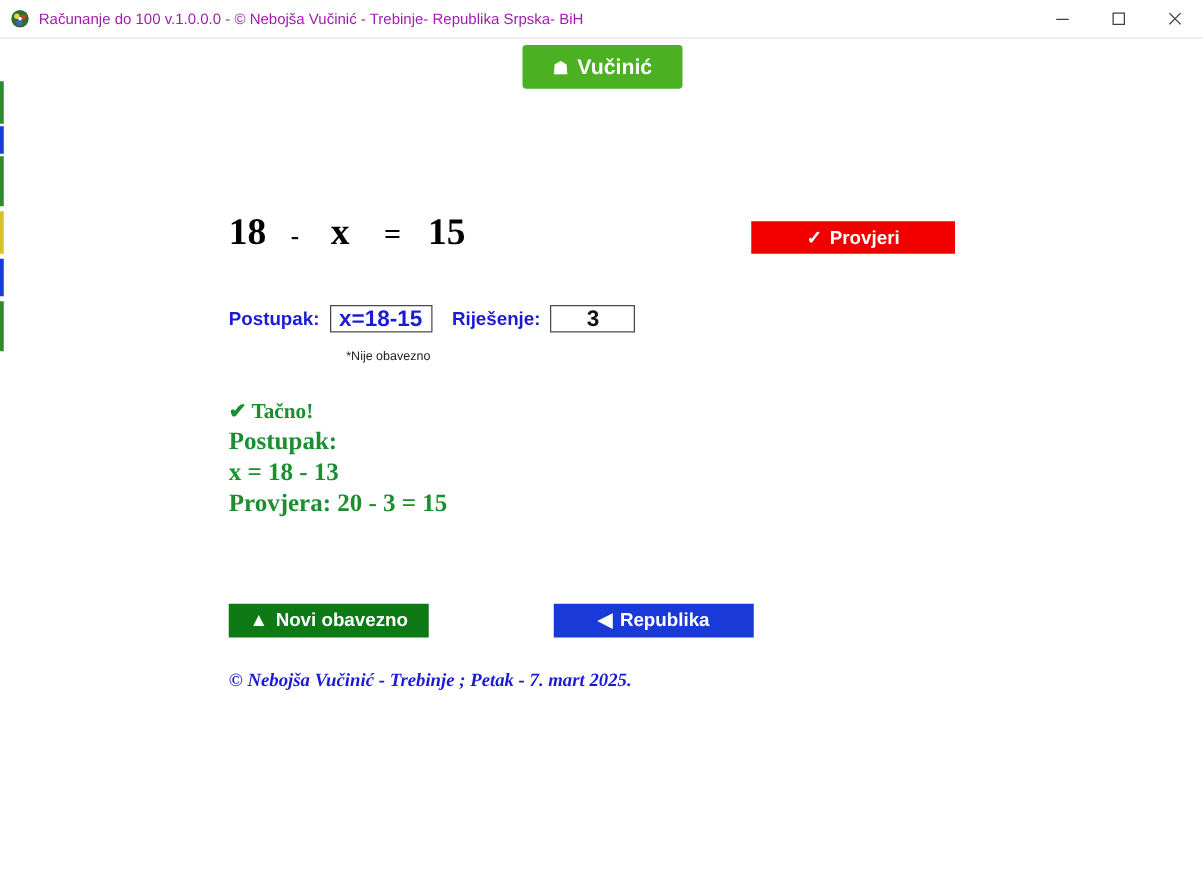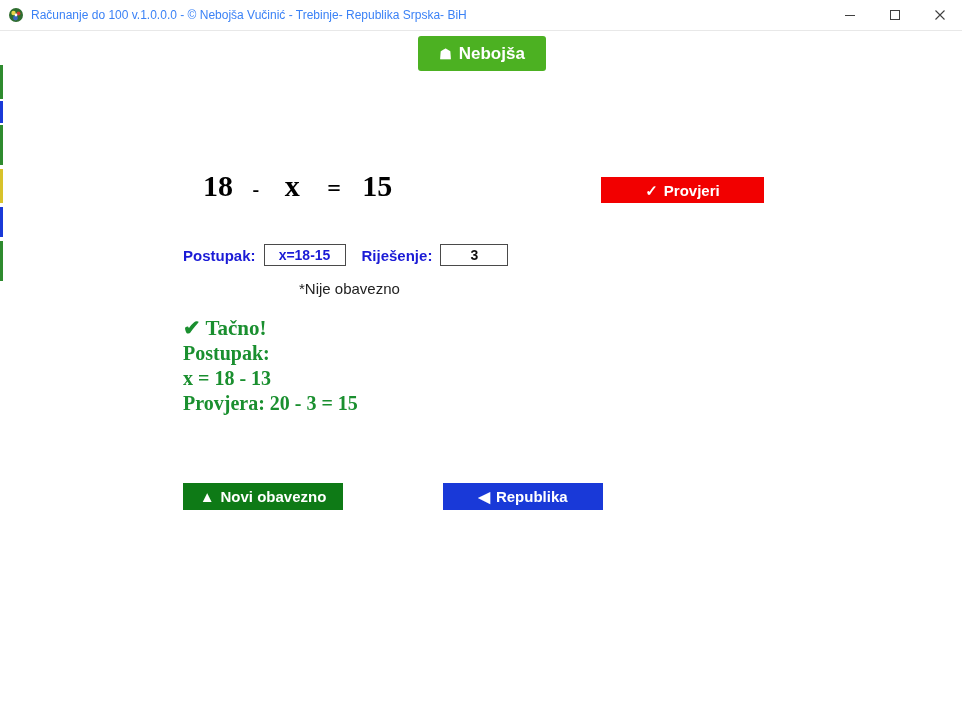--- a/index.html
+++ b/index.html
@@ -27,21 +27,21 @@
     width: 16px;
     height: 16px;
     margin-left: 8px;
     margin-right: 7px;
     flex: 0 0 auto;
     position: relative;
   }
   .app-icon svg { display: block; }
   .title-text {
     font-size: 12px;
-    color: #3b82f6;
+    color: #a21caf;
     white-space: nowrap;
     overflow: hidden;
     text-overflow: ellipsis;
     text-align: right;
   }
   .win-controls {
     margin-left: auto;
     display: flex;
     height: 30px;
   }
@@ -117,21 +117,20 @@
 
   .task {
     position: absolute;
     left: 183px;
     top: 138px;
     font-family: "Liberation Serif", serif;
     font-size: 30px;
     font-weight: bold;
     color: #000000;
     white-space: nowrap;
-    margin-left: 20px;
   }
   .task .op {
     font-size: 20px;
     font-weight: bold;
     padding: 0 12px;
   }
   .task .unk {
     font-style: normal;
     padding: 0 6px;
     font-family: "Liberation Serif", serif;
@@ -164,51 +163,50 @@
     font-size: 15px;
     font-weight: bold;
     color: #1b1bd6;
   }
   .row-inputs .lbl { margin-right: 8px; }
   .field {
     border: 1px solid #4a4a4a;
     background: #ffffff;
     height: 22px;
     font-family: "Liberation Sans", sans-serif;
-    font-size: 14px;
+    font-size: 18px;
     font-weight: bold;
     color: #1b1bd6;
     text-align: center;
     padding: 0 4px;
     box-sizing: border-box;
   }
   .field.postupak { width: 82px; }
   .field.rjesenje { width: 68px; color: #111111; }
   .gap { width: 16px; }
 
   .note {
     position: absolute;
     left: 277px;
     top: 249px;
-    font-size: 15px;
+    font-size: 10px;
     color: #222222;
-    margin-left: 22px;
   }
 
   .result {
     position: absolute;
     left: 183px;
     top: 285px;
     font-family: "Liberation Serif", serif;
     font-size: 20px;
     font-weight: bold;
     color: #1a8f2f;
     line-height: 25px;
   }
-  .result .ok { font-size: 21px; }
+  .result .ok { font-size: 17px; }
 
   .new-task-btn {
     position: absolute;
     left: 183px;
     top: 452px;
     width: 160px;
     height: 27px;
     background: #0e7a16;
     font-size: 15px;
     display: flex;
@@ -280,21 +278,21 @@
     <i style="top:0px;height:34px;background:#2e8b2e;"></i>
     <i style="top:36px;height:22px;background:#1939d8;"></i>
     <i style="top:60px;height:40px;background:#2e8b2e;"></i>
     <i style="top:104px;height:34px;background:#d8c22a;"></i>
     <i style="top:142px;height:30px;background:#1939d8;"></i>
     <i style="top:176px;height:40px;background:#2e8b2e;"></i>
   </div>
 
   <button class="btn home-btn">
     <span class="glyph">☗</span>
-    <span>Nebojša</span>
+    <span>Vučinić</span>
   </button>
 
 
   <div class="task">
     <span>18</span>
     <span class="op">-</span>
     <span class="unk">x</span>
     <span class="eq">=</span>
     <span>15</span>
   </div>
@@ -323,14 +321,15 @@
 
   <button class="btn new-task-btn">
     <span>▲</span>
     <span>Novi obavezno</span>
   </button>
   <button class="btn back-btn">
     <span>◀</span>
     <span>Republika</span>
   </button>
 
+  <div class="footer">© Nebojša Vučinić - Trebinje ; Petak - 7. mart 2025.</div>
 
 </div>
 
 </body></html>

